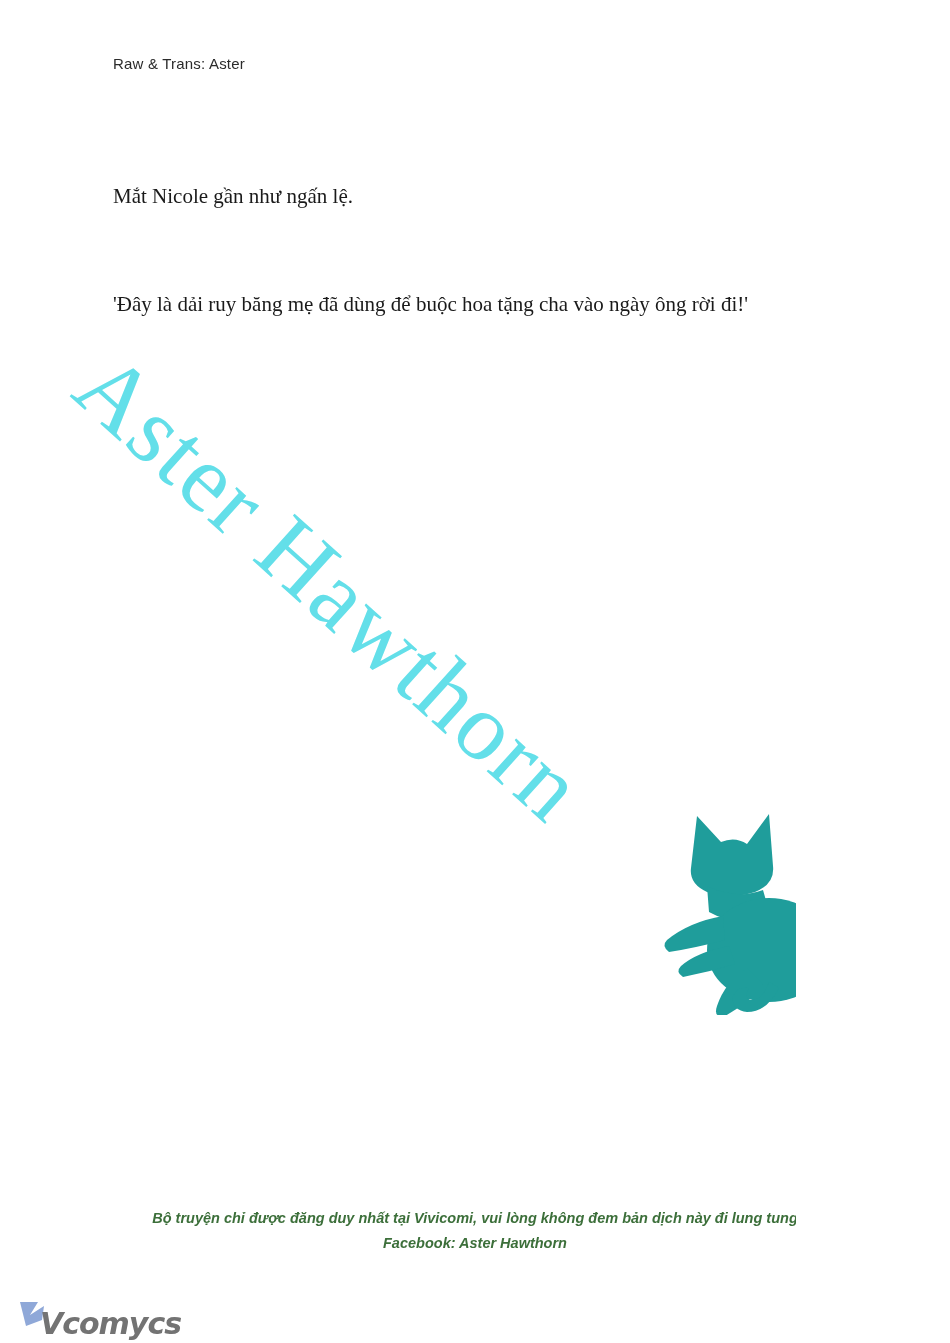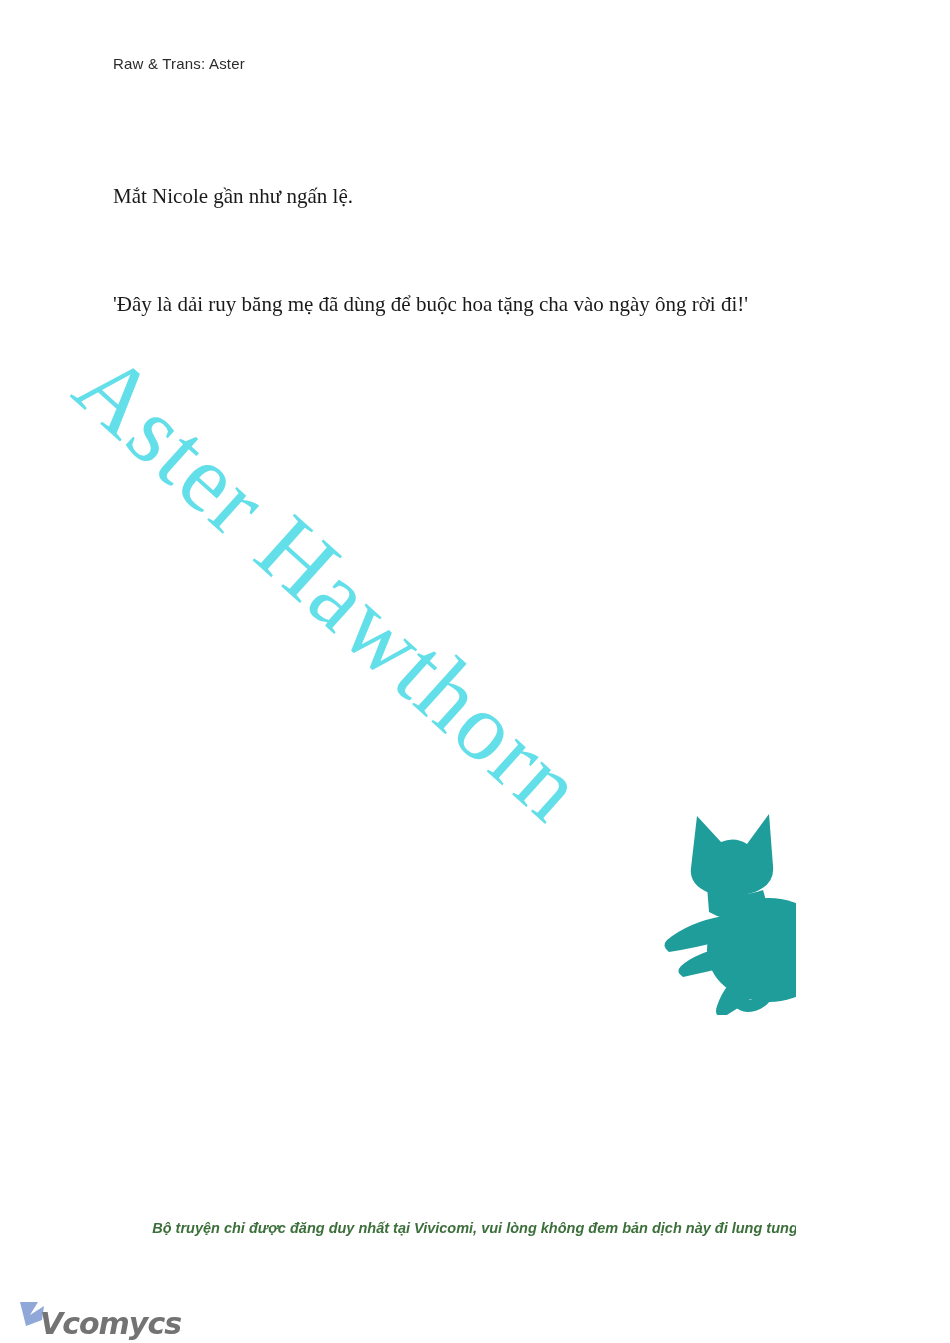--- a/index.html
+++ b/index.html
@@ -82,21 +82,20 @@
     text-align: center;
   }
   .footer-line {
     font-family: "Liberation Sans", "DejaVu Sans", sans-serif;
     font-style: italic;
     font-weight: bold;
     font-size: 14.5px;
     color: #3c6f3a;
     line-height: 25px;
     white-space: nowrap;
-    margin-top: 10px;
   }
 
   
   #site-logo {
     position: absolute;
     left: 14px;
     top: 1296px;
     width: 150px;
     height: 44px;
   }
@@ -160,20 +159,21 @@
     </svg>
   </div>
 
   <div id="body-copy">
     <p class="para">Mắt Nicole gần như ngấn lệ.</p>
     <p class="para">'Đây là dải ruy băng mẹ đã dùng để buộc hoa tặng cha vào ngày ông rời đi!'</p>
   </div>
 
   <div id="footer-note">
     <div class="footer-line">Bộ truyện chỉ được đăng duy nhất tại Vivicomi, vui lòng không đem bản dịch này đi lung tung</div>
+    <div class="footer-line">Facebook: Aster Hawthorn</div>
   </div>
 
   <div id="site-logo">
     <svg viewBox="0 0 150 44" width="150" height="44" aria-hidden="true">
       <path d="M6 6 L24 6 L16 19 L30 10 L28 24 L12 30 Z" fill="#8fa8d8"></path>
     </svg>
     <div id="site-logo-text">Vcomycs</div>
   </div>
 
   <div id="uploader-mark">damconuong</div>

